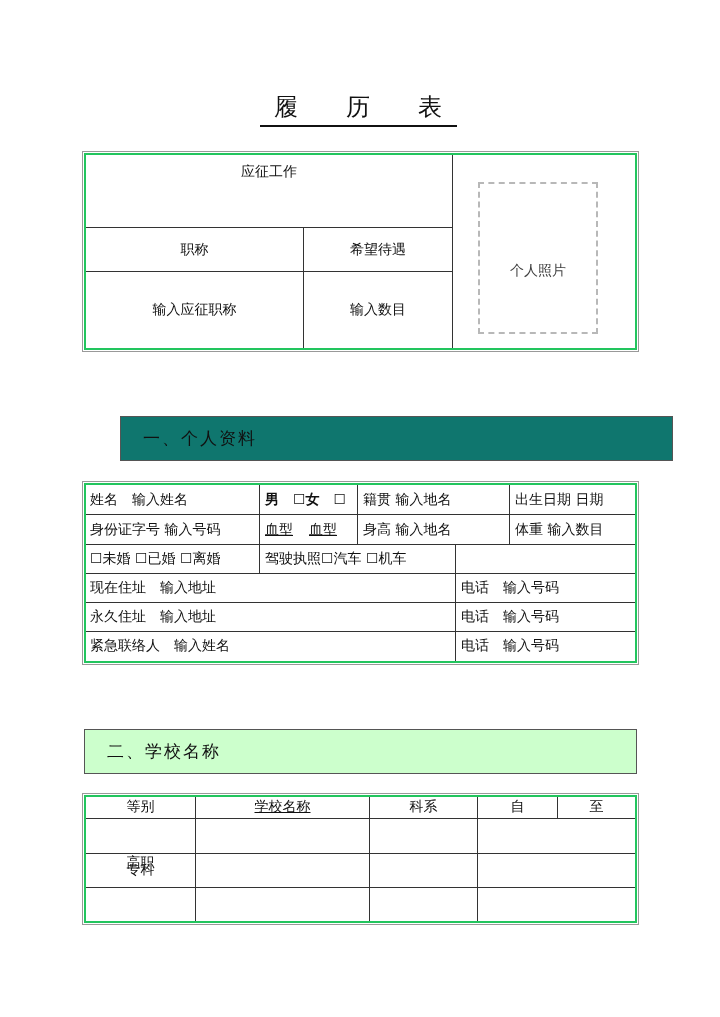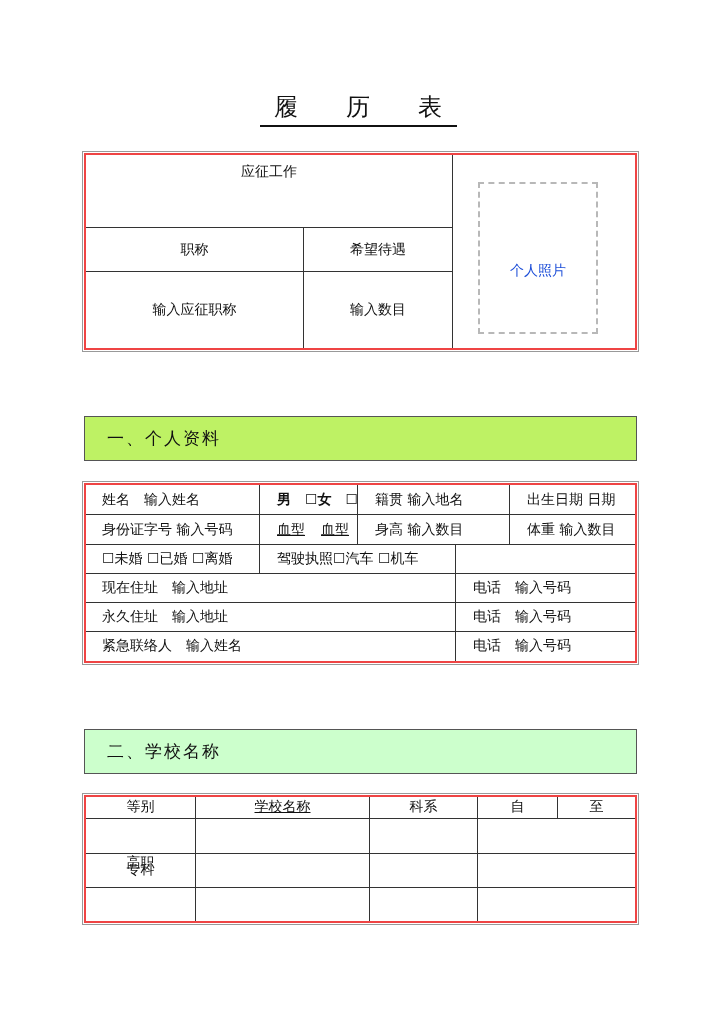--- a/index.html
+++ b/index.html
@@ -6,41 +6,41 @@
   body { width:720px; height:1017px; position:relative; overflow:hidden;
          font-family:"DejaVu Sans", "Liberation Sans", sans-serif; color:#111; }
   .abs { position:absolute; box-sizing:border-box; }
 
   
   .title { left:260px; top:92px; width:196px; height:34px; display:flex; justify-content:space-between;
            padding:0 14px 0 14px; font-family:"DejaVu Serif","Liberation Serif",serif; font-size:24px; line-height:30px; }
   .title-line { left:260px; top:125px; width:197px; height:2px; background:#111; }
 
   
-  .dbl { border:2px solid #ef4444; outline:1px solid #999; outline-offset:1px; }
+  .dbl { border:2px solid #22c55e; outline:1px solid #999; outline-offset:1px; }
 
   
   .top-table { left:84px; top:153px; width:553px; height:197px; }
   .cell { position:absolute; box-sizing:border-box; display:flex; align-items:center; justify-content:center;
           font-size:14px; }
   .vl { position:absolute; background:#333; width:1px; }
   .hl { position:absolute; background:#333; height:1px; }
 
   .photo-box { left:478px; top:182px; width:120px; height:152px; border:2px dashed #b8b8b8; }
-  .photo-label { left:478px; top:262px; width:120px; text-align:center; font-size:14px; color:#1d4ed8; }
+  .photo-label { left:478px; top:262px; width:120px; text-align:center; font-size:14px; color:#404040; }
 
   
   .sec { left:84px; width:553px; height:45px; border:1px solid #555; display:flex; align-items:center;
          padding-left:22px; font-size:17px; letter-spacing:2px; }
-  .sec1 { top:416px; background:#bef264; }
+  .sec1 { top:416px; background:#0f766e;margin-left:36px; }
   .sec2 { top:729px; background:#ccffcc; }
 
   
   .ptable { left:84px; top:483px; width:553px; height:180px; }
-  .pc { position:absolute; font-size:14px; line-height:29px; white-space:pre; padding-left:16px; }
+  .pc { position:absolute; font-size:14px; line-height:29px; white-space:pre; padding-left:4px; }
   .u { text-decoration:underline; }
 
   
   .etable { left:84px; top:795px; width:553px; height:128px; }
   .ec { position:absolute; font-size:14px; text-align:center; }
 </style>
 </head>
 <body>
 
 <div class="abs title">
@@ -84,21 +84,21 @@
   <div class="vl" style="left:369px; top:59px; height:117px;"></div>
 
   <div class="pc" style="left:0; top:0;">姓名　输入姓名</div>
   <div class="pc" style="left:175px; top:0;font-weight:bold;">男　☐女　☐</div>
   <div class="pc" style="left:273px; top:0;">籍贯 输入地名</div>
   <div class="pc" style="left:425px; top:0;">出生日期 日期</div>
 
   <div class="pc" style="left:0; top:30px;">身份证字号 输入号码</div>
   <div class="pc u" style="left:175px; top:30px;">血型</div>
   <div class="pc u" style="left:219px; top:30px;">血型</div>
-  <div class="pc" style="left:273px; top:30px;">身高 输入数目</div>
+  <div class="pc" style="left:273px; top:30px;">身高 输入地名</div>
   <div class="pc" style="left:425px; top:30px;">体重 输入数目</div>
 
   <div class="pc" style="left:0; top:59px;">☐未婚 ☐已婚 ☐离婚</div>
   <div class="pc" style="left:175px; top:59px;">驾驶执照☐汽车 ☐机车</div>
 
   <div class="pc" style="left:0; top:88px;">现在住址　输入地址</div>
   <div class="pc" style="left:371px; top:88px;">电话　输入号码</div>
   <div class="pc" style="left:0; top:117px;">永久住址　输入地址</div>
   <div class="pc" style="left:371px; top:117px;">电话　输入号码</div>
   <div class="pc" style="left:0; top:146px;">紧急联络人　输入姓名</div>

